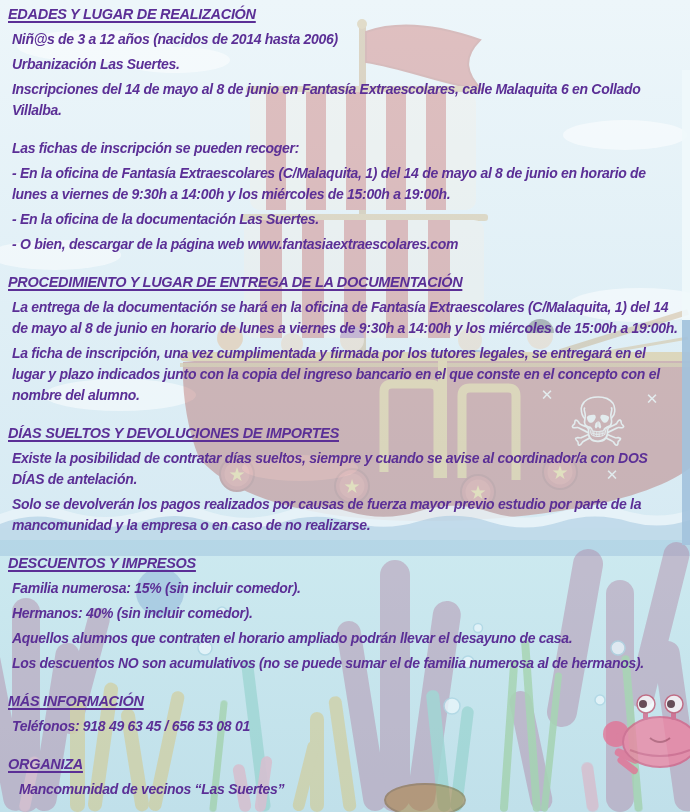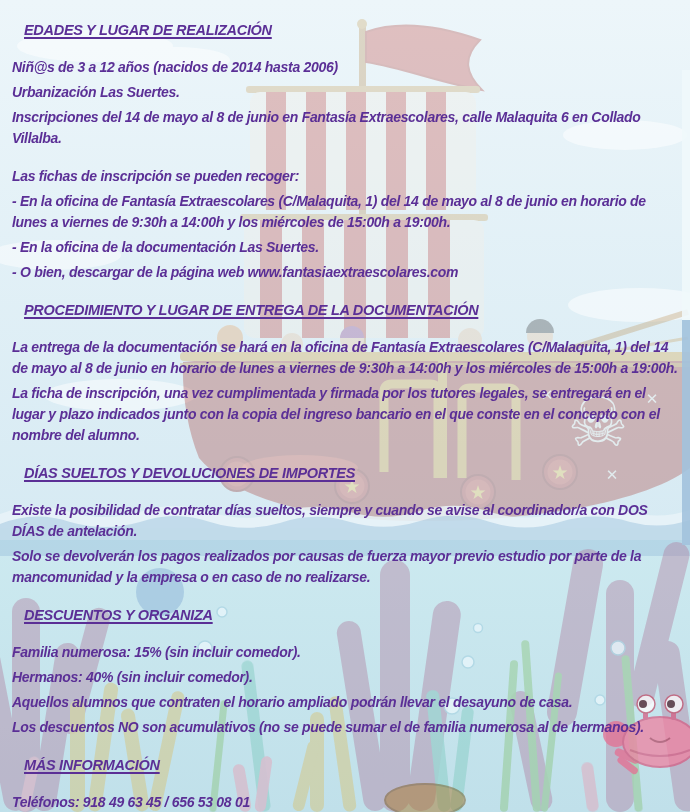--- a/index.html
+++ b/index.html
@@ -11,21 +11,21 @@
   .bg{position:absolute;inset:0;z-index:0;}
   .content{
     position:absolute;inset:0;z-index:1;
     padding:4px 7px 0 8px;
     color:#5b2f96;
     font-style:italic;font-weight:700;
     font-size:14px;line-height:21px;letter-spacing:-0.3px;
   }
   .sec{margin:0 0 17px 0;}
   .sec h2{
-    margin:16px;font-size:14.5px;line-height:21px;
+    margin:0;font-size:14.5px;line-height:21px;
     text-decoration:underline;text-decoration-thickness:1.5px;text-underline-offset:2px;
   }
   .sec p{margin:4px;}
   .indent{padding-left:7px;}
 </style>
 </head>
 <body>
 
 <div class="page">
 
@@ -244,21 +244,21 @@
       <p>La ficha de inscripción, una vez cumplimentada y firmada por los tutores legales, se entregará en el lugar y plazo indicados junto con la copia del ingreso bancario en el que conste en el concepto con el nombre del alumno.</p>
     </section>
 
     <section class="sec">
       <h2>DÍAS SUELTOS Y DEVOLUCIONES DE IMPORTES</h2>
       <p>Existe la posibilidad de contratar días sueltos, siempre y cuando se avise al coordinador/a con DOS DÍAS de antelación.</p>
       <p>Solo se devolverán los pagos realizados por causas de fuerza mayor previo estudio por parte de la mancomunidad y la empresa o en caso de no realizarse.</p>
     </section>
 
     <section class="sec">
-      <h2>DESCUENTOS Y ORGANIZA</h2>
+      <h2>DESCUENTOS Y IMPRESOS</h2>
       <p>Familia numerosa: 15% (sin incluir comedor).</p>
       <p>Hermanos: 40% (sin incluir comedor).</p>
       <p>Aquellos alumnos que contraten el horario ampliado podrán llevar el desayuno de casa.</p>
       <p>Los descuentos NO son acumulativos (no se puede sumar el de familia numerosa al de hermanos).</p>
     </section>
 
     <section class="sec">
       <h2>MÁS INFORMACIÓN</h2>
       <p>Teléfonos: 918 49 63 45 / 656 53 08 01</p>
     </section>

